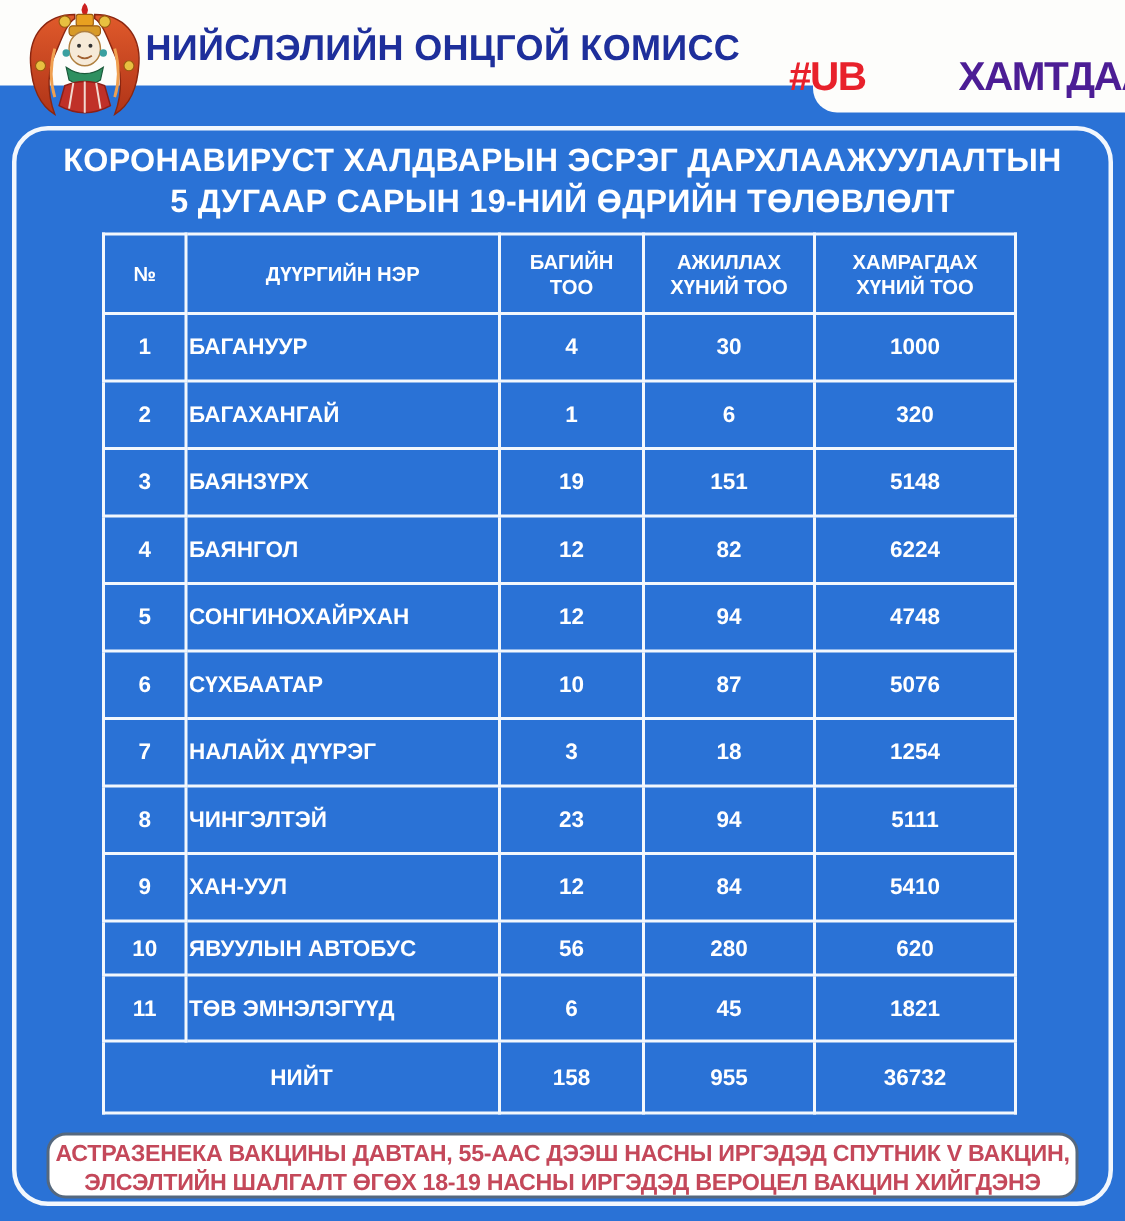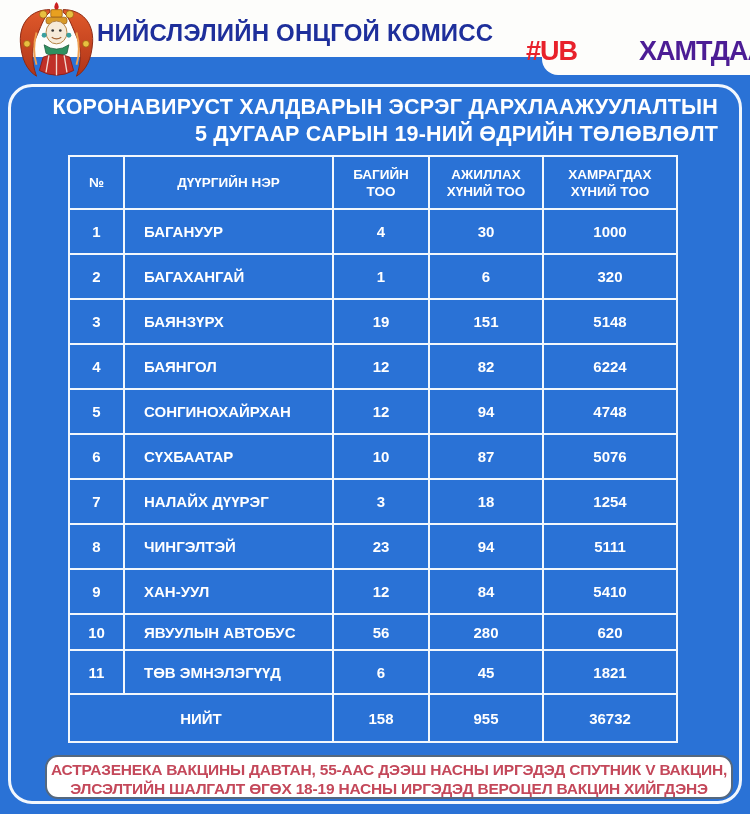--- a/index.html
+++ b/index.html
@@ -30,44 +30,44 @@
   }
   .badge-prefix { font-size:27px; font-weight:bold; color:#e8212b; letter-spacing:-1px; }
   .badge-heart { width:40px; height:36px; margin:0 -1px; transform:translateY(-3px); }
   .badge-suffix { font-size:27px; font-weight:bold; color:#4c1d95; letter-spacing:-1px; }
   
   .panel-border {
     position:absolute; left:8px; top:84px; width:734px; height:720px;
     border:3px solid #f2f7fd; border-radius:24px;
   }
   .panel-title {
-    position:absolute; top:94px; left:8px; width:710px;
-    text-align:right; color:#ffffff; font-weight:bold;
+    position:absolute; top:94px; left:20px; width:710px;
+    text-align:center; color:#ffffff; font-weight:bold;
     font-size:21.5px; line-height:27px; letter-spacing:0.2px;
   }
   
   table.plan {
     position:absolute; left:68px; top:155px; width:608px;
     border-collapse:collapse; table-layout:fixed;
     color:#ffffff; font-weight:bold;
   }
   table.plan th, table.plan td {
     border:2px solid #f2f7fd; text-align:center; overflow:hidden;
   }
   table.plan th { font-size:13.5px; line-height:17px; padding:0 13px; height:53px; }
   table.plan td { font-size:15px; }
   table.plan tr.row { height:45px; }
   table.plan tr.row-short { height:36px; }
   table.plan tr.row-mid { height:44px; }
   table.plan tr.row-total { height:48px; }
-  table.plan td.name { text-align:left; padding-left:19px; white-space:nowrap; }
+  table.plan td.name { text-align:left; padding-left:1px; white-space:nowrap; }
   table.plan td.total-label { font-size:15px; }
   
   .footer-note {
-    position:absolute; left:45px; top:755px; width:688px; height:44px;
+    position:absolute; left:31px; top:755px; width:688px; height:44px;
     background:#ffffff; border:2px solid #55687e; border-radius:13px;
     text-align:center; color:#c4485a; font-weight:bold;
     font-size:15.5px; line-height:19px; padding-top:3px;
     letter-spacing:-0.2px;
   }
 </style>
 </head>
 <body>
 
 <div class="page">

